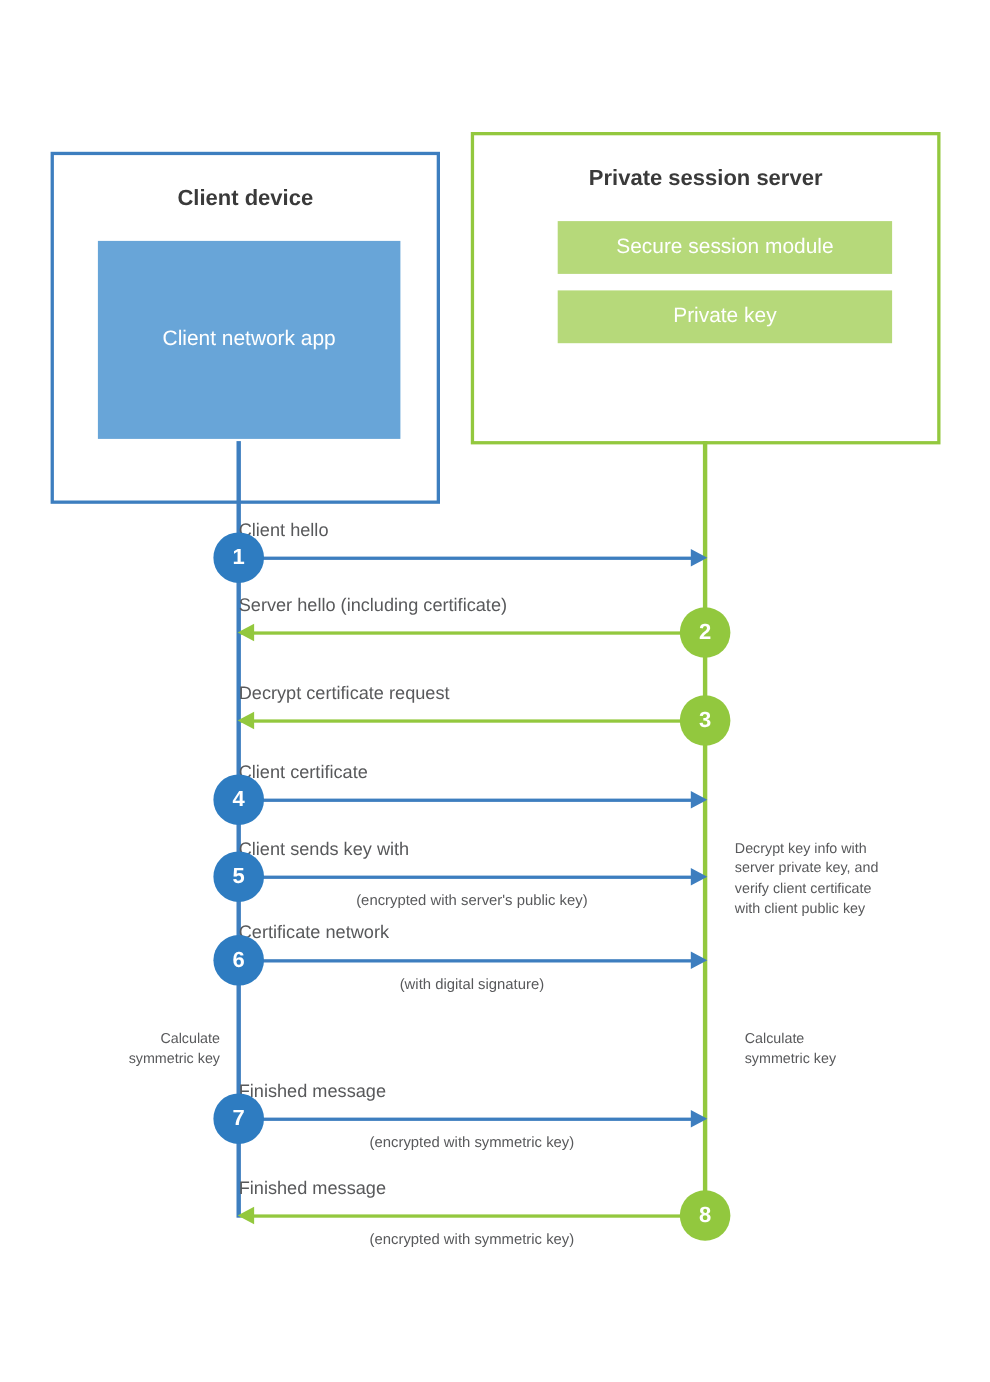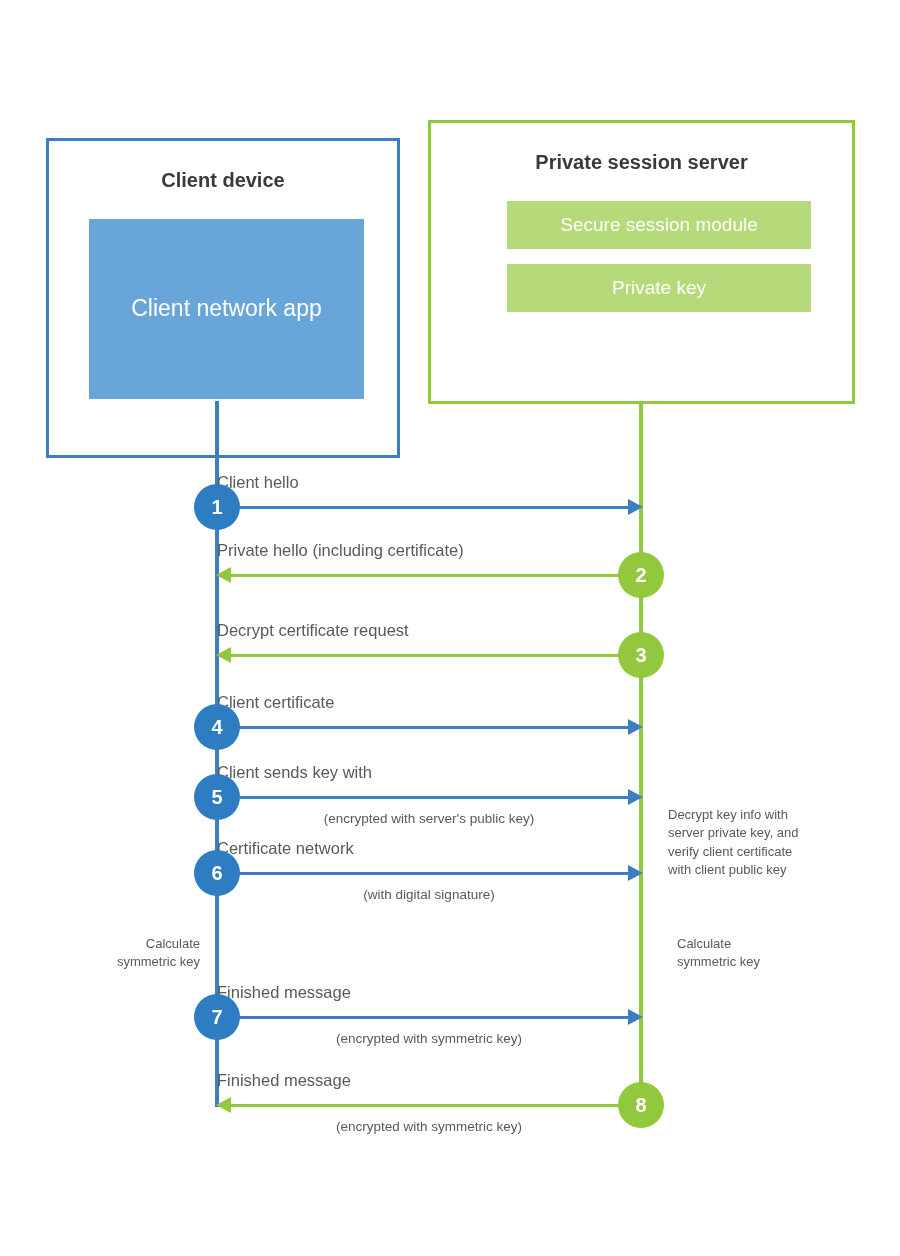--- a/index.html
+++ b/index.html
@@ -67,21 +67,21 @@
 
   
   .client-app {
     position: absolute;
     left: 40px;
     top: 78px;
     width: 275px;
     height: 180px;
     background: #68a5d8;
     color: #ffffff;
-    font-size: 23px;
+    font-size: 19px;
     display: flex;
     align-items: center;
     justify-content: center;
     text-align: center;
     line-height: 1.35;
   }
   .server-stack {
     position: absolute;
     left: 40px;
     top: 78px;
@@ -199,21 +199,20 @@
     left: 40px;
     width: 160px;
     top: 935px;
     text-align: right;
   }
   .side-note.server-note-decrypt {
     left: 668px;
     width: 200px;
     top: 762px;
     text-align: left;
-    margin-top: 44px;
   }
   .side-note.server-note-calc {
     left: 677px;
     width: 180px;
     top: 935px;
     text-align: left;
   }
 </style>
 </head>
 <body>
@@ -238,21 +237,21 @@
   <div class="lifeline server-line"></div>
 
   <div class="step" style="top:507px">
     <div class="step-label">Client hello</div>
     <div class="arrow-line to-server"></div>
     <div class="arrow-head right"></div>
     <div class="badge client-side">1</div>
   </div>
 
   <div class="step" style="top:575px">
-    <div class="step-label">Private hello (including certificate)</div>
+    <div class="step-label">Server hello (including certificate)</div>
     <div class="arrow-line to-client"></div>
     <div class="arrow-head left"></div>
     <div class="badge server-side">2</div>
   </div>
 
   <div class="step" style="top:655px">
     <div class="step-label">Decrypt certificate request</div>
     <div class="arrow-line to-client"></div>
     <div class="arrow-head left"></div>
     <div class="badge server-side">3</div>

